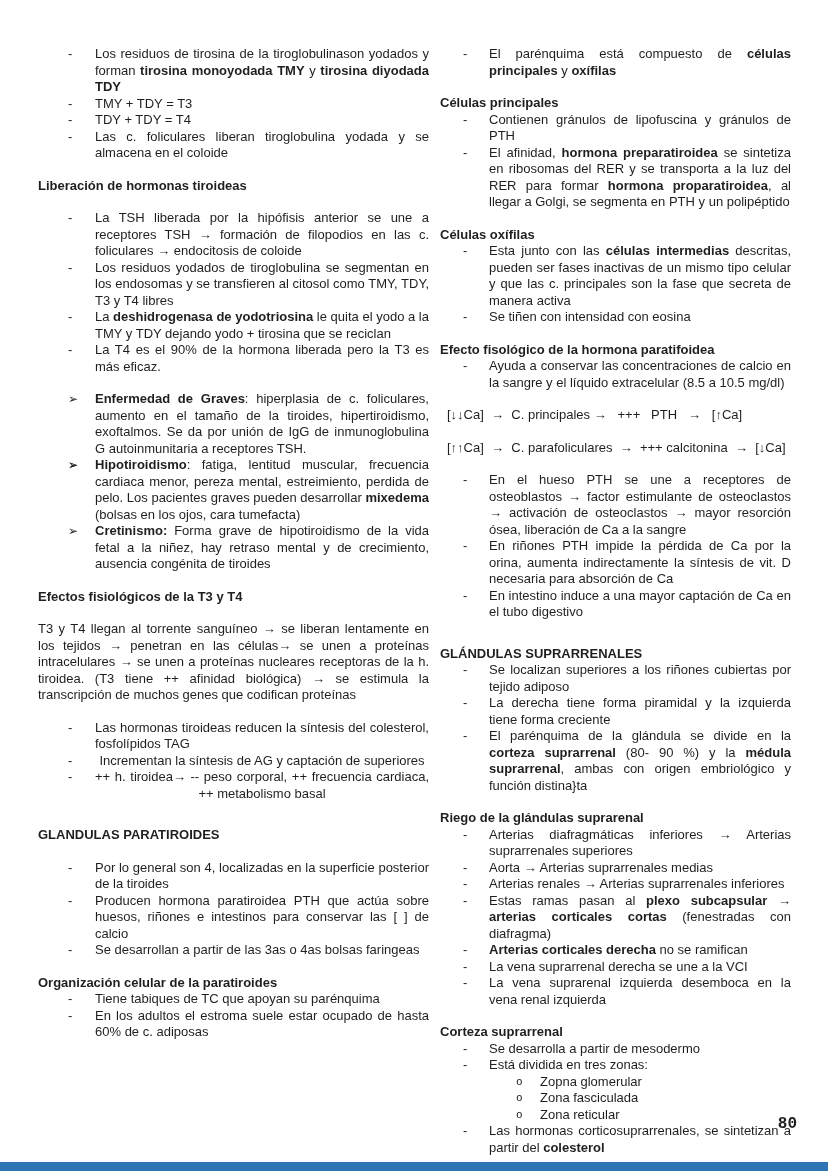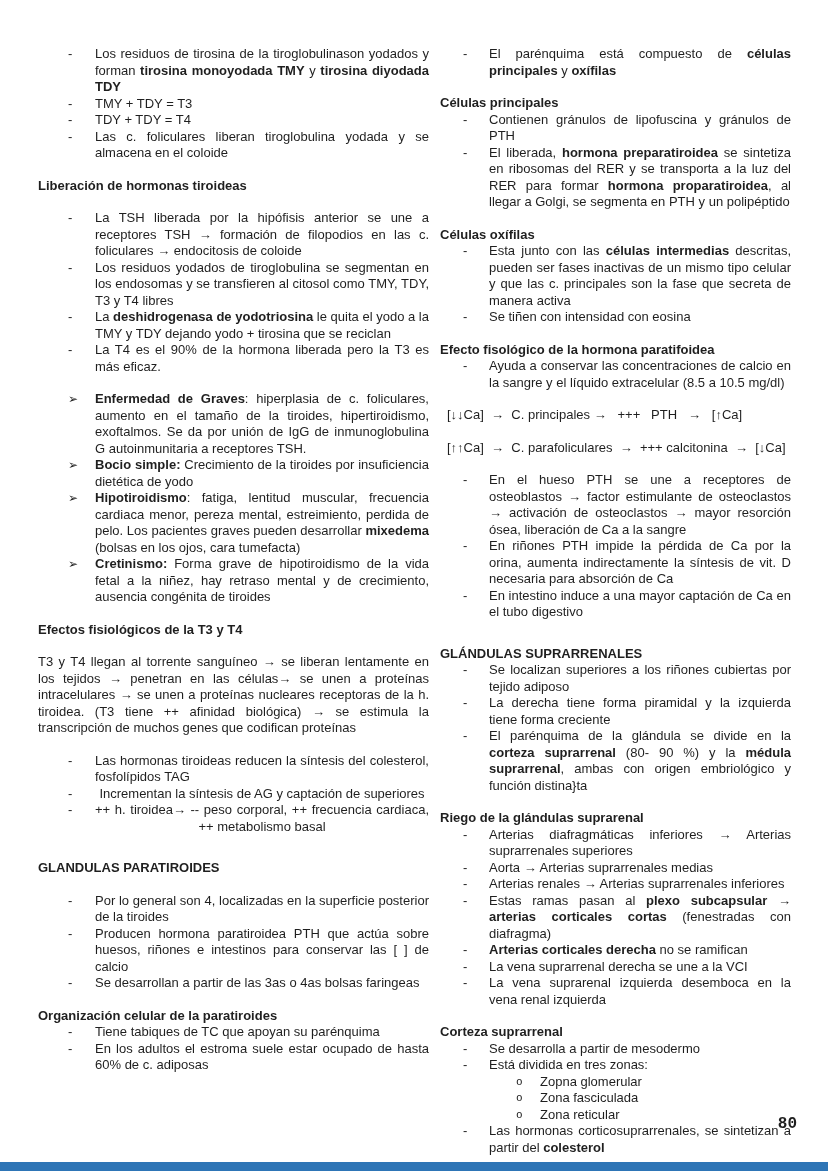--- a/index.html
+++ b/index.html
@@ -46,21 +46,21 @@
       </div>
       <div class="heading">Liberación de hormonas tiroideas</div>
       <div class="list dash">
         <div class="item"><span class="marker">-</span><span class="itext"><span>La TSH liberada por la hipófisis anterior se une a receptores TSH → formación de filopodios en las c. foliculares →  endocitosis de coloide</span></span></div>
         <div class="item"><span class="marker">-</span><span class="itext"><span>Los residuos yodados de tiroglobulina se segmentan en los endosomas y se transfieren al citosol como TMY, TDY, T3 y T4 libres</span></span></div>
         <div class="item"><span class="marker">-</span><span class="itext"><span>La </span><span class="b">deshidrogenasa de yodotriosina</span><span> le quita el yodo a la TMY y TDY dejando yodo + tirosina que se reciclan</span></span></div>
         <div class="item"><span class="marker">-</span><span class="itext"><span>La T4 es el 90% de la hormona liberada pero la T3 es más eficaz.</span></span></div>
       </div>
       <div class="list arrow">
         <div class="item"><span class="marker">➢</span><span class="itext"><span class="b">Enfermedad de Graves</span><span>: hiperplasia de c. foliculares, aumento en el tamaño de la tiroides, hipertiroidismo, exoftalmos. Se da por unión de IgG de inmunoglobulina G autoinmunitaria a receptores TSH.</span></span></div>
-        <div class="item"><span class="marker">➢</span><span class="itext"><span class="b">Bocio simple:</span><span> Crecimiento de la tiroides por insuficiencia dietética de yodo</span></span></div>
+        <div class="item"><span class="marker">➢</span></div>
         <div class="item"><span class="marker">➢</span><span class="itext"><span class="b">Hipotiroidismo</span><span>: fatiga, lentitud muscular, frecuencia cardiaca menor, pereza mental, estreimiento, perdida de pelo. Los pacientes graves pueden desarrollar </span><span class="b">mixedema</span><span> (bolsas en los ojos, cara tumefacta)</span></span></div>
         <div class="item"><span class="marker">➢</span><span class="itext"><span class="b">Cretinismo:</span><span> Forma grave de hipotiroidismo de la vida fetal a la niñez, hay retraso mental y de crecimiento, ausencia congénita de tiroides</span></span></div>
       </div>
       <div class="heading">Efectos fisiológicos de la T3 y T4</div>
       <div class="para"><span>T3 y T4 llegan al torrente sanguíneo → se liberan lentamente en los tejidos → penetran en las células→ se unen a proteínas intracelulares → se unen a proteínas nucleares receptoras de la h. tiroidea. (T3 tiene ++ afinidad biológica) → se estimula la transcripción de muchos genes que codifican proteínas</span></div>
       <div class="list dash">
         <div class="item"><span class="marker">-</span><span class="itext"><span>Las hormonas tiroideas reducen la síntesis del colesterol, fosfolípidos TAG</span></span></div>
         <div class="item center-last"><span class="marker">-</span><span class="itext"><span>Incrementan la síntesis de AG y captación de superiores</span></span></div>
         <div class="item center-last"><span class="marker">-</span><span class="itext"><span>++ h. tiroidea→ -- peso corporal, ++ frecuencia cardiaca, ++ metabolismo basal</span></span></div>
       </div>
@@ -76,21 +76,21 @@
         <div class="item"><span class="marker">-</span><span class="itext"><span>En los adultos el estroma suele estar ocupado de hasta 60% de c. adiposas</span></span></div>
       </div>
     </div>
   <div class="col col-right" id="col-right">
       <div class="list dash">
         <div class="item"><span class="marker">-</span><span class="itext"><span>El parénquima está compuesto de </span><span class="b">células principales</span><span> y </span><span class="b">oxífilas</span></span></div>
       </div>
       <div class="heading tight">Células principales</div>
       <div class="list dash">
         <div class="item"><span class="marker">-</span><span class="itext"><span>Contienen gránulos de lipofuscina y gránulos de PTH</span></span></div>
-        <div class="item"><span class="marker">-</span><span class="itext"><span>El liberada, </span><span class="b">hormona preparatiroidea</span><span> se sintetiza en ribosomas del RER y se transporta a la luz del RER para formar </span><span class="b">hormona proparatiroidea</span><span>, al llegar a Golgi, se segmenta en PTH y un polipéptido</span></span></div>
+        <div class="item"><span class="marker">-</span><span class="itext"><span>El afinidad, </span><span class="b">hormona preparatiroidea</span><span> se sintetiza en ribosomas del RER y se transporta a la luz del RER para formar </span><span class="b">hormona proparatiroidea</span><span>, al llegar a Golgi, se segmenta en PTH y un polipéptido</span></span></div>
       </div>
       <div class="heading tight">Células oxífilas</div>
       <div class="list dash">
         <div class="item"><span class="marker">-</span><span class="itext"><span>Esta junto con las </span><span class="b">células intermedias</span><span> descritas, pueden ser fases inactivas de un mismo tipo celular y que las c. principales son la fase que secreta de manera activa</span></span></div>
         <div class="item"><span class="marker">-</span><span class="itext"><span>Se tiñen con intensidad con eosina</span></span></div>
       </div>
       <div class="heading tight">Efecto fisológico de la hormona paratifoidea</div>
       <div class="list dash">
         <div class="item"><span class="marker">-</span><span class="itext"><span>Ayuda a conservar las concentraciones de calcio en la sangre y el líquido extracelular (8.5 a 10.5 mg/dl)</span></span></div>
       </div>

